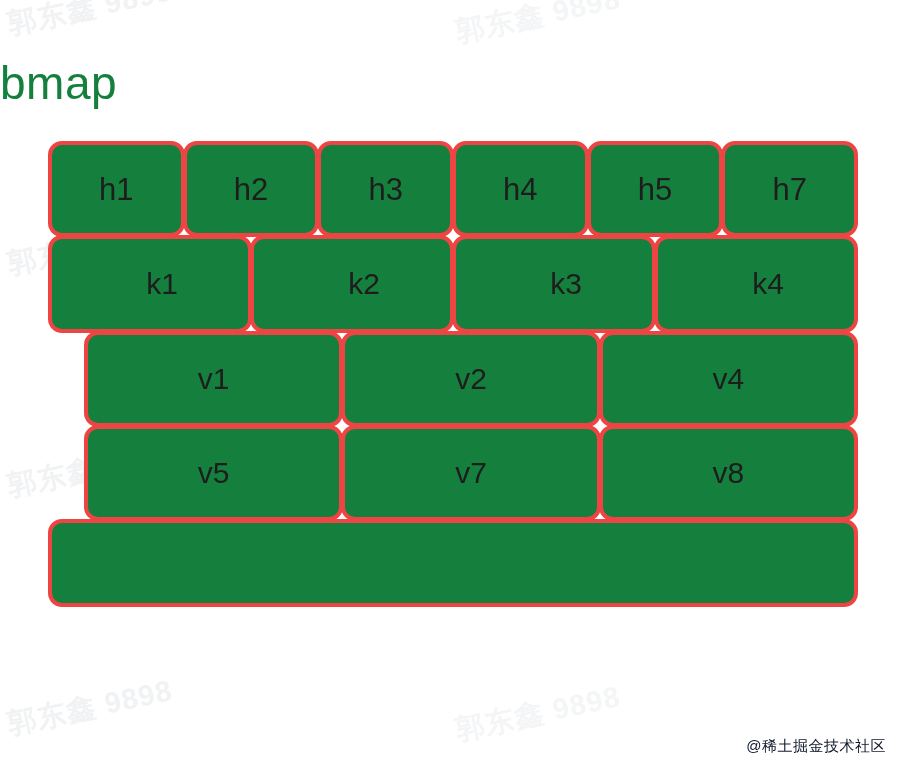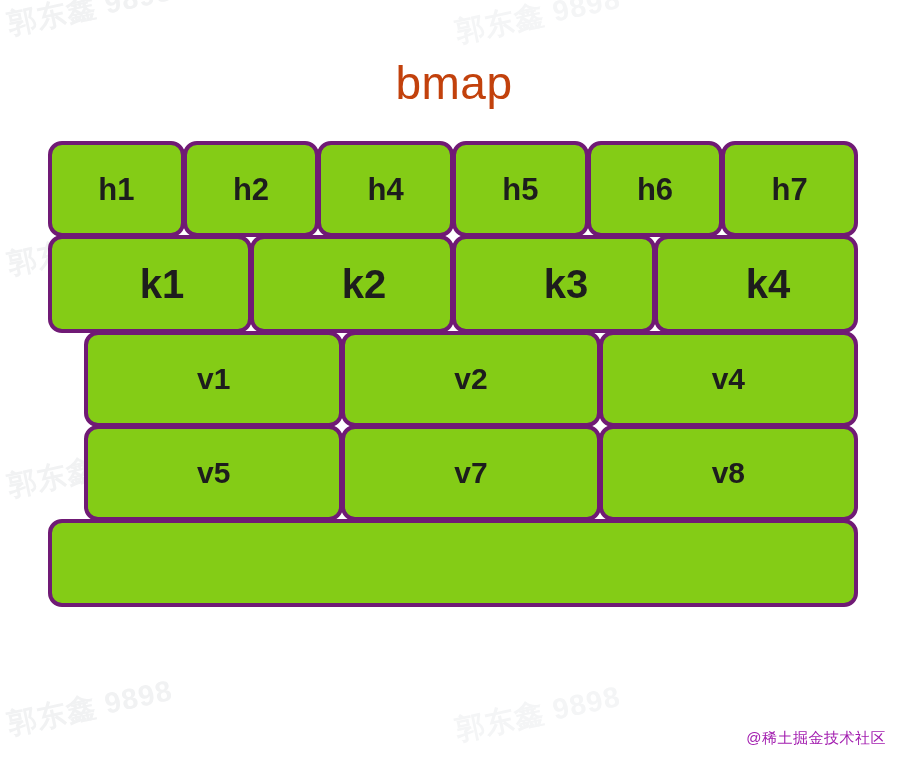--- a/index.html
+++ b/index.html
@@ -41,86 +41,86 @@
     z-index: 1;
     width: 908px;
     height: 762px;
   }
 
   #page-title {
     position: absolute;
     left: 0;
     top: 56px;
     width: 908px;
-    text-align: center;
+    text-align: left;
     font-size: 46px;
-    color: #c2410c;
+    color: #15803d;
     font-weight: 400;
     letter-spacing: 0.5px;
   }
 
   #grid {
     position: absolute;
     left: 48px;
     top: 141px;
     width: 810px;
   }
 
   .grid-row {
     display: flex;
     width: 100%;
     box-sizing: border-box;
   }
 
   .cell {
     box-sizing: border-box;
-    background: #84cc16;
-    border: 4px solid #701a75;
+    background: #15803d;
+    border: 4px solid #ef4444;
     border-radius: 14px;
     display: flex;
     align-items: center;
     justify-content: center;
     color: #1d1d1d;
     font-size: 30px;
-    font-weight: 700;
+    font-weight: 400;
     line-height: 1;
   }
 
   
   .row-h { height: 96px; }
   .row-h .cell { height: 96px; }
   .row-k { height: 98px; }
   .row-k .cell { height: 98px; }
   .row-v { height: 96px; }
   .row-v .cell { height: 96px; }
   .row-empty { height: 88px; }
   .row-empty .cell { height: 88px; }
 
   .cell-h { flex: 1 1 0; }
   .cell-k { flex: 1 1 0; }
   .cell-v { flex: 1 1 0; }
   .cell-empty { flex: 1 1 0; border-radius: 14px; }
 
   .row-h  .cell-h  { font-size: 31px; }
-  .row-k  .cell-k  { font-size: 40px; padding-left: 24px; }
+  .row-k  .cell-k  { font-size: 30px; padding-left: 24px; }
   .row-v  .cell-v  { font-size: 30px; margin-left: 36px; }
 
   
   .row-k, .row-v, .row-empty { margin-top: -2px; }
 
   
   .grid-row .cell + .cell { margin-left: -2px; }
 
   
   #credit {
     position: absolute;
     right: 22px;
-    bottom: 14px;
+    bottom: 6px;
     font-size: 15px;
-    color: #a21caf;
+    color: #0f172a;
     z-index: 2;
     letter-spacing: 0.5px;
   }
 </style>
 </head>
 <body>
 
 <div id="watermark-layer">
     <div class="watermark" style="left: 4px; top: 6px;">郭东鑫 9898</div>
     <div class="watermark dim" style="left: 452px; top: 14px;">郭东鑫 9898</div>
@@ -133,23 +133,23 @@
   </div>
 
 <div id="diagram-root">
 
   <div id="page-title">bmap</div>
 
   <div id="grid">
       <div class="grid-row row-h">
         <div class="cell cell-h">h1</div>
         <div class="cell cell-h">h2</div>
+        <div class="cell cell-h">h3</div>
         <div class="cell cell-h">h4</div>
         <div class="cell cell-h">h5</div>
-        <div class="cell cell-h">h6</div>
         <div class="cell cell-h">h7</div>
       </div>
       <div class="grid-row row-k">
         <div class="cell cell-k">k1</div>
         <div class="cell cell-k">k2</div>
         <div class="cell cell-k">k3</div>
         <div class="cell cell-k">k4</div>
       </div>
       <div class="grid-row row-v">
         <div class="cell cell-v">v1</div>

